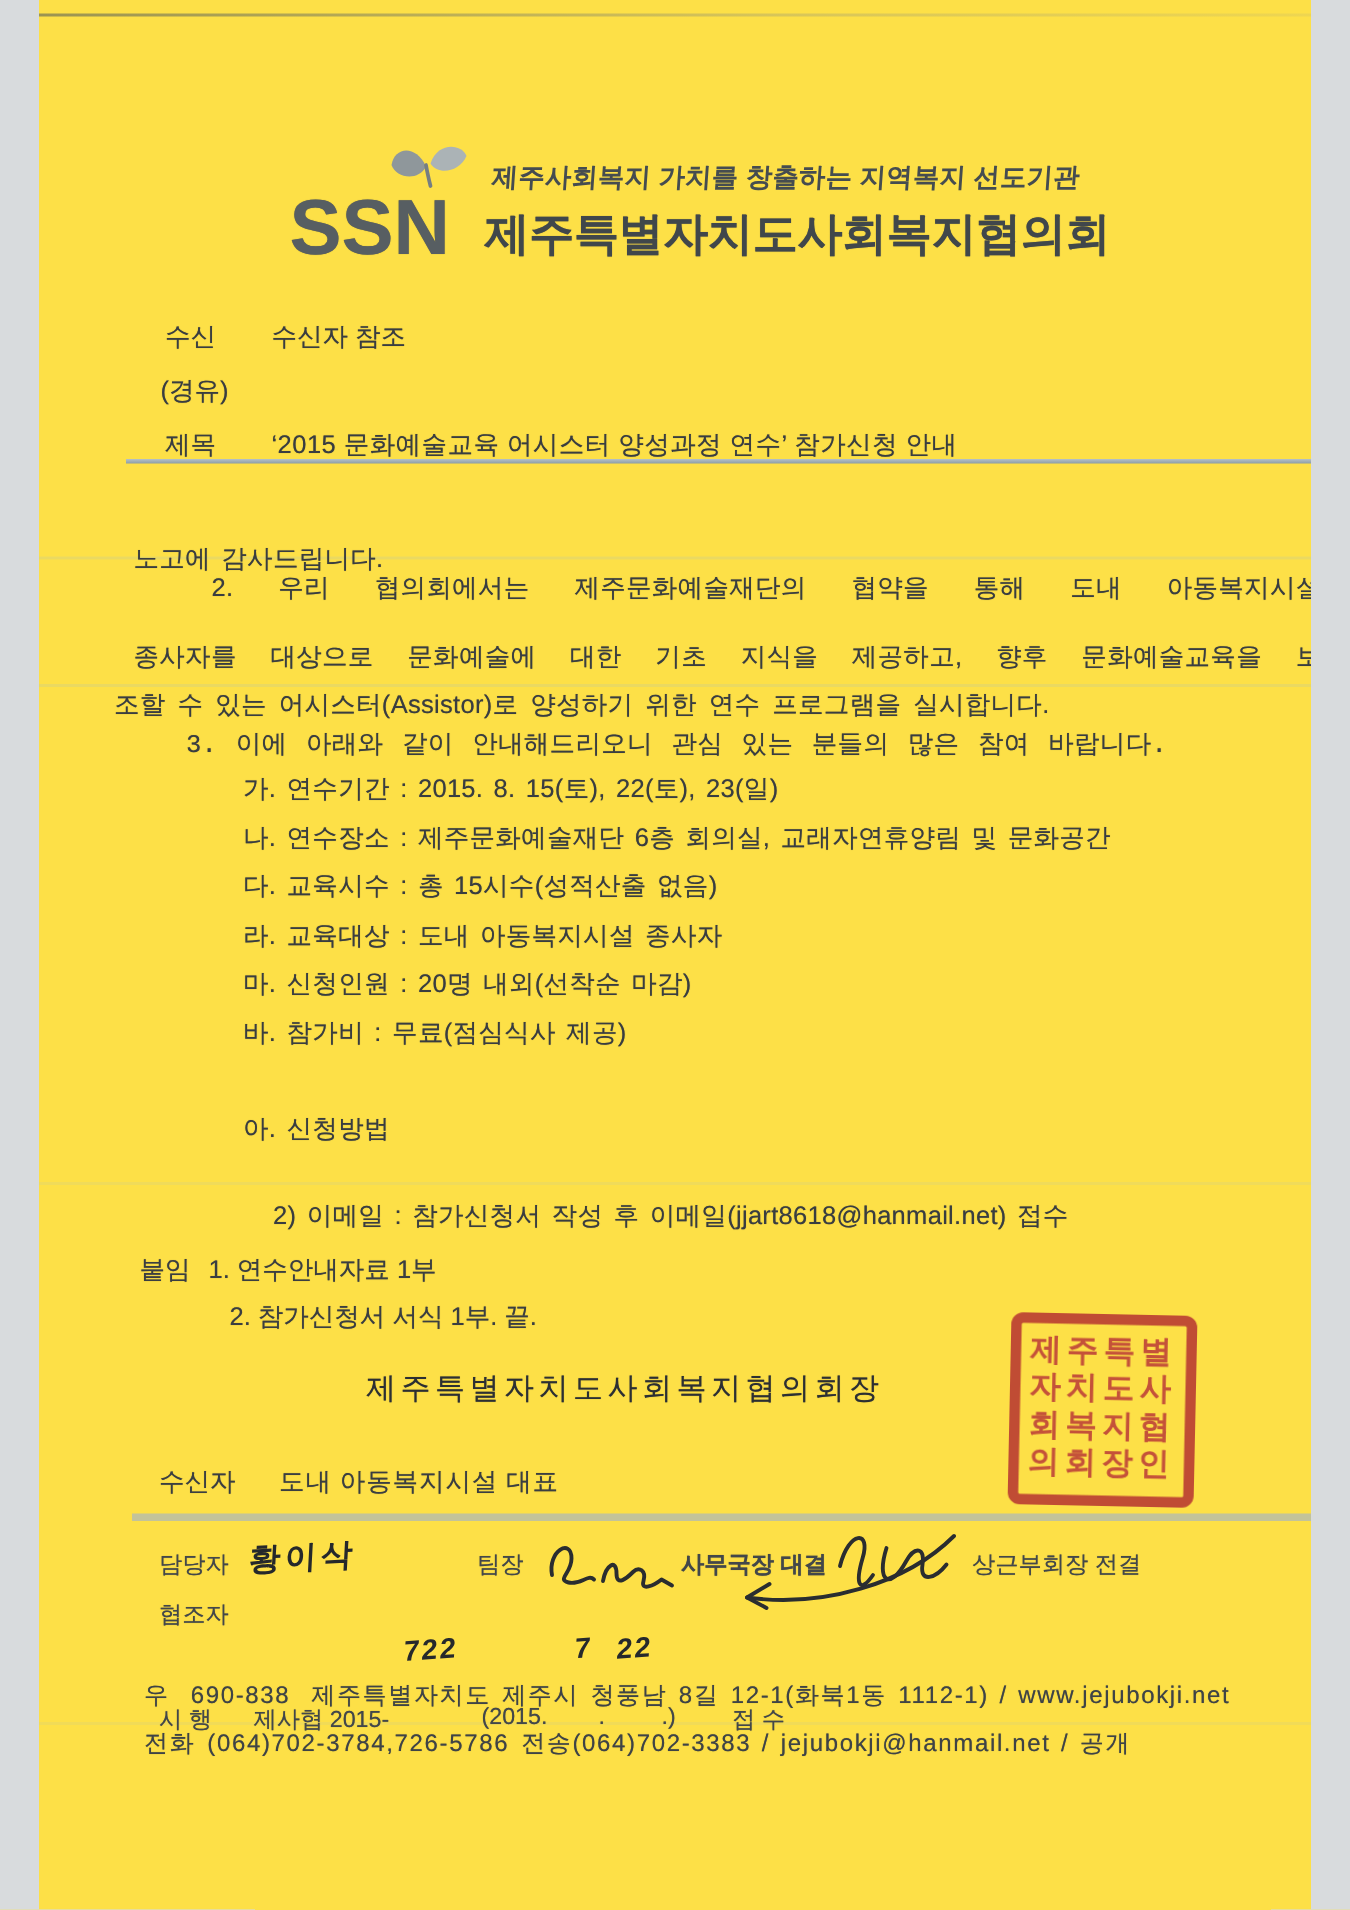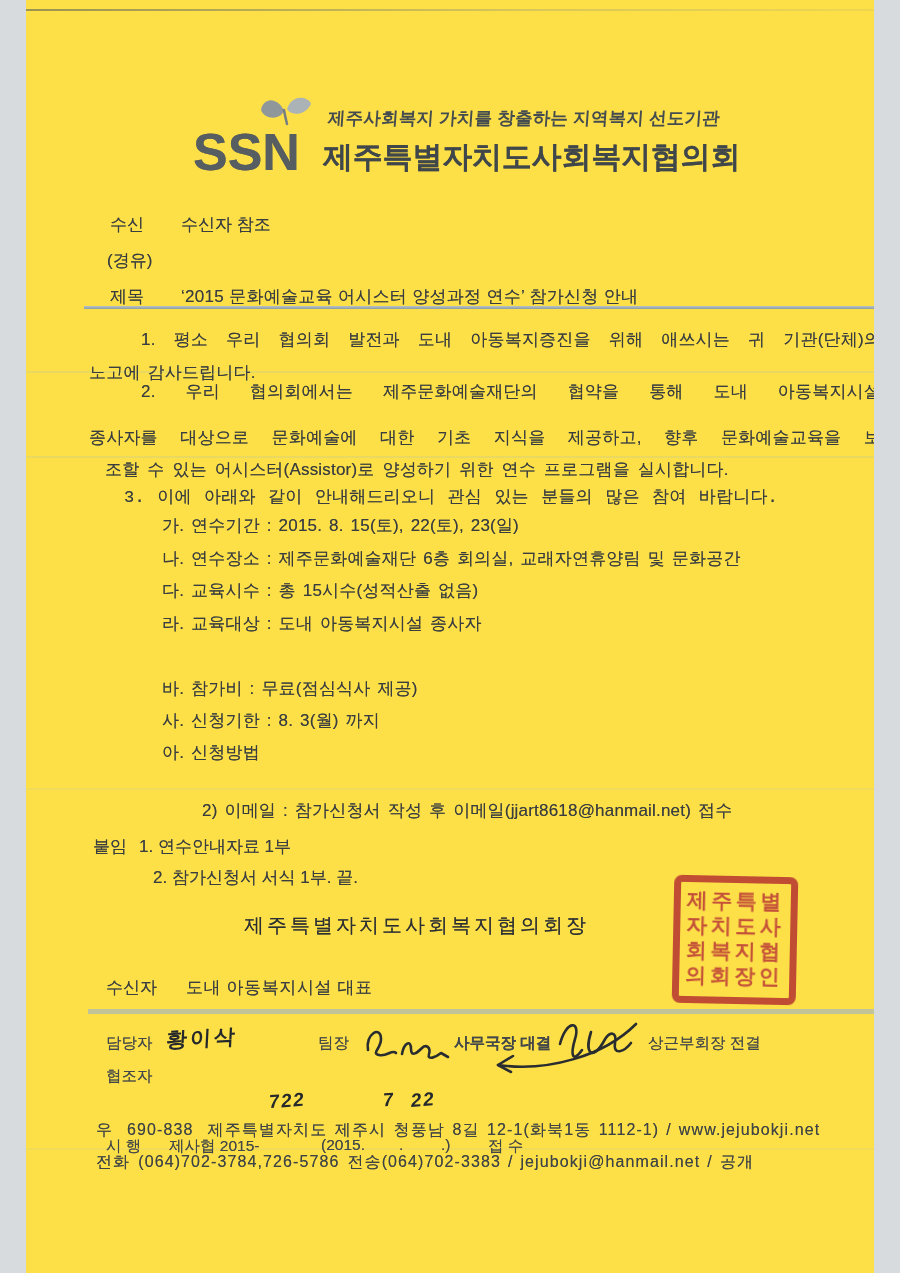--- a/index.html
+++ b/index.html
@@ -30,27 +30,27 @@
   .sep1{position:absolute;top:306px;left:58px;width:835px;height:3px;
     background:linear-gradient(#b6c2c8,#8c9da5);}
   .sep2{position:absolute;top:1009px;left:62px;width:822px;height:5px;background:#aab6bd;opacity:.7;}
   
   .bl{position:absolute;font-size:17px;color:#393d40;letter-spacing:.2px;word-spacing:2px;white-space:nowrap;line-height:1.25;}
   .just{white-space:normal;text-align:justify;text-align-last:justify;}
   .bl0{top:329px;left:115px;width:740px;}
   .bl1{top:362px;left:63px;}
   .bl2{top:381px;left:115px;width:740px;}
   .bl3{top:427px;left:63px;width:792px;}
-  .bl4{top:459px;left:79px;word-spacing:3px;}
+  .bl4{top:459px;left:50px;word-spacing:3px;}
   .bl5{top:487px;left:98px;font-family:Liberation Mono, monospace;}
   .bl6{top:515px;left:136px;}  .bl7{top:548px;left:136px;}
   .bl8{top:580px;left:136px;}  .bl9{top:613px;left:136px;}
   .bl10{top:645px;left:136px;} .bl11{top:678px;left:136px;}
   .bl12{top:710px;left:136px;} .bl13{top:742px;left:136px;}
-  .bl14{top:769px;left:170px;} .bl15{top:800px;left:176px;text-align:center;}
+  .bl14{top:769px;left:170px;} .bl15{top:800px;left:156px;text-align:center;}
   
   .att-l{top:835px;left:67px;font-size:17px;}
   .att-1{top:835px;left:113px;font-size:17px;}
   .att-2{top:866px;left:127px;font-size:17px;}
   
   .signer-title{top:912px;left:218px;font-size:20px;font-weight:500;color:#2c2f32;
     letter-spacing:3px;z-index:3;}
   .stamp{position:absolute;top:876px;left:647px;width:104px;height:106px;z-index:2;
     border:7px solid #bb4033;border-radius:8px;transform:rotate(1.2deg);
     padding:5px 3px 3px 3px;opacity:.92;filter:blur(.3px);}
@@ -114,32 +114,31 @@
   <div class="abs slogan">제주사회복지 가치를 창출하는 지역복지 선도기관</div>
   <div class="abs org-name soft">제주특별자치도사회복지협의회</div>
 
   <div class="abs meta m-recv-l soft">수신</div>
   <div class="abs meta m-recv-v soft">수신자 참조</div>
   <div class="abs meta m-via soft">(경유)</div>
   <div class="abs meta m-subj-l soft">제목</div>
   <div class="abs meta m-subj-v soft">‘2015 문화예술교육 어시스터 양성과정 연수’ 참가신청 안내</div>
   <div class="sep1"></div>
 
-  <div class="bl bl0 just soft">1. 평소 우리 협의회 발전과 도내 아동복지증진을 위해 애쓰시는 귀 기관(단체)의</div>
   <div class="bl bl1 soft">노고에 감사드립니다.</div>
   <div class="bl bl2 just soft">2. 우리 협의회에서는 제주문화예술재단의 협약을 통해 도내 아동복지시설</div>
   <div class="bl bl3 just soft">종사자를 대상으로 문화예술에 대한 기초 지식을 제공하고, 향후 문화예술교육을 보</div>
   <div class="bl bl4 soft">조할 수 있는 어시스터(Assistor)로 양성하기 위한 연수 프로그램을 실시합니다.</div>
   <div class="bl bl5 soft">3. 이에 아래와 같이 안내해드리오니 관심 있는 분들의 많은 참여 바랍니다.</div>
   <div class="bl bl6 soft">가. 연수기간 : 2015. 8. 15(토), 22(토), 23(일)</div>
   <div class="bl bl7 soft">나. 연수장소 : 제주문화예술재단 6층 회의실, 교래자연휴양림 및 문화공간</div>
   <div class="bl bl8 soft">다. 교육시수 : 총 15시수(성적산출 없음)</div>
   <div class="bl bl9 soft">라. 교육대상 : 도내 아동복지시설 종사자</div>
+  <div class="bl bl10 soft">마. 신청인원 : 20명 내외(선착순 마감)</div>
   <div class="bl bl11 soft">바. 참가비 : 무료(점심식사 제공)</div>
-  <div class="bl bl12 soft">사. 신청기한 : 8. 3(월) 까지</div>
   <div class="bl bl13 soft">아. 신청방법</div>
   <div class="bl bl15 soft">2) 이메일 : 참가신청서 작성 후 이메일(jjart8618@hanmail.net) 접수</div>
 
   <div class="abs att-l soft">붙임</div>
   <div class="abs att-1 soft">1. 연수안내자료 1부</div>
   <div class="abs att-2 soft">2. 참가신청서 서식 1부.  끝.</div>
 
   <div class="abs signer-title soft">제주특별자치도사회복지협의회장</div>
   <div class="stamp">
     <div class="stamp-row">제주특별</div>

